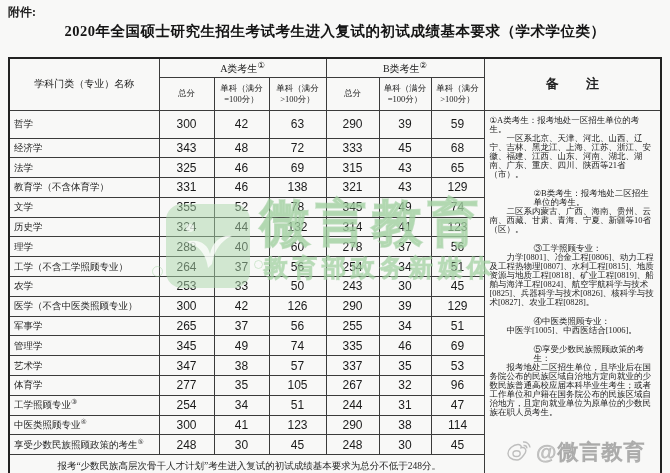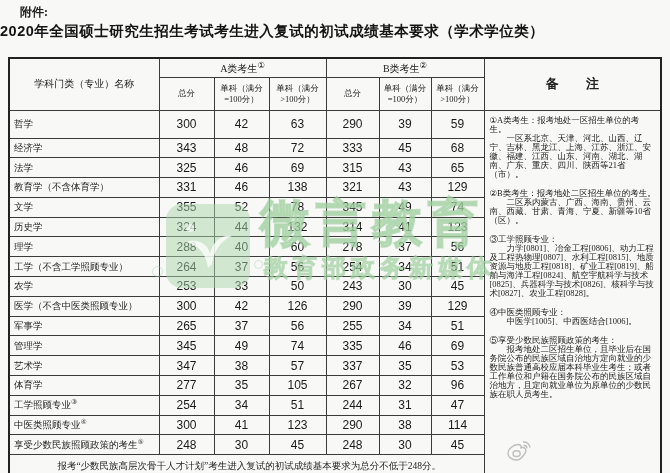--- a/index.html
+++ b/index.html
@@ -7,26 +7,26 @@
     width:670px;height:473px;
     background:#f8f8f7;
     font-family:"Liberation Sans","DejaVu Sans",sans-serif;
     color:#1c1c1c;
     position:relative;
     overflow:hidden;
   }
   .attachment{
     position:absolute;left:8px;top:4px;
     font-family:"Liberation Serif","DejaVu Serif",serif;
-    font-weight:bold;font-size:12px;color:#222;margin-left:12px;
+    font-weight:bold;font-size:12px;color:#222;
   }
   .doc-title{
     position:absolute;left:0;top:22px;width:670px;
-    text-align:left;font-weight:bold;font-size:14.5px;
-    letter-spacing:0.5px;color:#151515;
+    text-align:center;font-weight:bold;font-size:14.5px;
+    letter-spacing:0.5px;color:#151515;font-family:Liberation Serif, serif;
   }
   .score-table-wrap{position:absolute;left:8px;top:57px;}
   table.score-table{
     border-collapse:collapse;table-layout:fixed;
     width:652px;
   }
   table.score-table td{
     border:1px solid #3b3b3b;
     padding:0;margin:0;
     text-align:center;vertical-align:middle;
@@ -62,21 +62,21 @@
   }
   td.remark-cell{
     vertical-align:top !important;
     text-align:left !important;
     font-family:"Liberation Serif","DejaVu Serif",serif;
     font-size:8.5px;line-height:9px;color:#222;
     padding:5px 4px 4px 5px !important;
   }
   .rp{margin:0;}
   .rp.indent{text-indent:17px;}
-  .rp.gap{margin-top:10px;}
+  .rp.gap{margin-top:10px;margin-left:44px;}
   td.footer-cell{
     text-align:center;
     font-family:"Liberation Serif","DejaVu Serif",serif;
     font-size:9.5px;color:#222;
     padding-left:5px !important;
   }
   
   .wm-green{
     position:absolute;left:158px;top:196px;width:330px;height:100px;
     pointer-events:none;z-index:5;
@@ -330,13 +330,14 @@
   <div class="wm-text-main">微言教育</div>
   <div class="wm-text-sub">教育部政务新媒体</div>
 </div>
 
 <div class="wm-gray">
   <svg width="26" height="26" viewBox="0 0 26 26">
     <path d="M11 22 C5 22 2 18.5 2 15.5 C2 11 7.5 6.5 12 6.5 C13 6.5 14 6.8 14.6 7.4 C15.2 8 15.3 8.9 15 9.8 C17 9.3 18.8 9.8 19.5 11.2 C20.3 12.8 19.5 15 17.8 17 C15.8 19.8 13.5 22 11 22 Z M10.5 18.5 C12.5 18.5 14.2 17.2 14.2 15.5 C14.2 13.8 12.5 12.8 10.5 12.8 C8.5 12.8 7 14 7 15.7 C7 17.3 8.6 18.5 10.5 18.5 Z" fill="none" stroke="rgba(120,120,120,0.45)" stroke-width="1.4"></path>
     <path d="M17 4 C20.5 3.5 23.5 6 24 9.5" fill="none" stroke="rgba(120,120,120,0.45)" stroke-width="1.4"></path>
     <path d="M17.5 7.5 C19.3 7.3 20.8 8.6 21 10.3" fill="none" stroke="rgba(120,120,120,0.45)" stroke-width="1.4"></path>
   </svg>
+  <span class="at-text">@微言教育</span>
 </div>
 
 </body></html>

